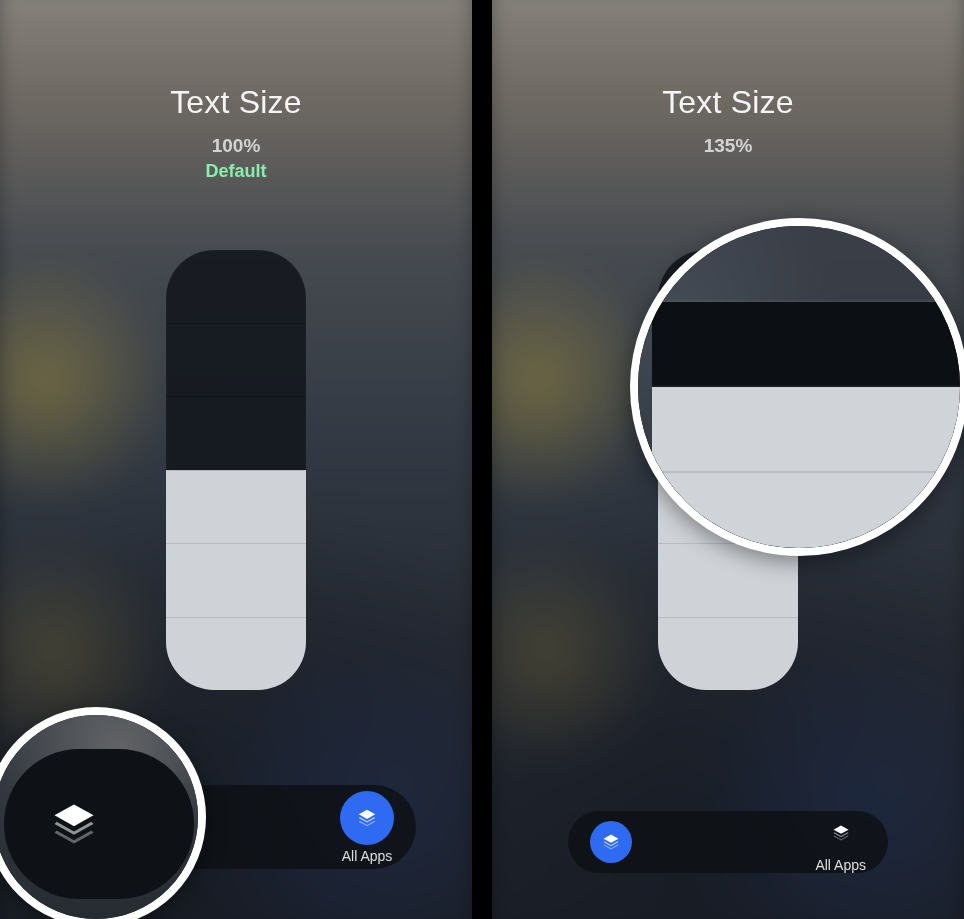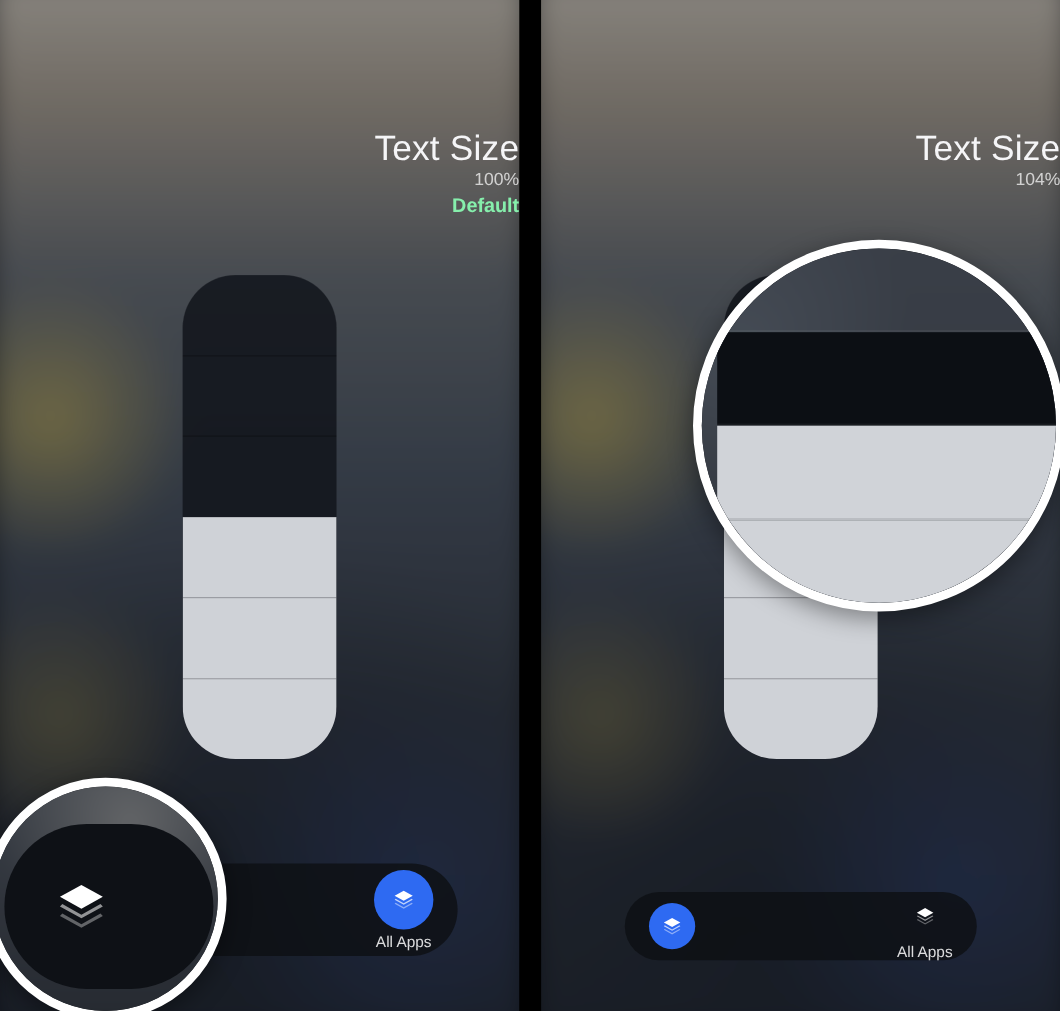--- a/index.html
+++ b/index.html
@@ -36,37 +36,37 @@
   }
   .dim {
     position: absolute;
     inset: 0;
     background: rgba(10,12,16,0.35);
   }
 
   
   .title-block {
     position: absolute;
-    top: 116px;
+    top: 84px;
     left: 0;
     right: 0;
-    text-align: right;
+    text-align: center;
     color: #fff;
   }
   .title {
     font-size: 32px;
     font-weight: 400;
     letter-spacing: 0.2px;
     color: #f5f5f7;
   }
   .percent {
-    font-size: 16px;
-    font-weight: 400;
+    font-size: 19px;
+    font-weight: 700;
     color: rgba(255,255,255,0.72);
-    margin-top: 2px;
+    margin-top: 14px;
   }
   .subtitle {
     font-size: 18px;
     font-weight: 600;
     color: #86efac;
     margin-top: 4px;
   }
 
   
   .slider {
@@ -288,21 +288,21 @@
     </div>
   </div>
 </div>
 
 <div class="panel">
   <div class="bg"></div>
   <div class="dim"></div>
 
   <div class="title-block">
     <div class="title">Text Size</div>
-    <div class="percent">104%</div>
+    <div class="percent">135%</div>
   </div>
 
   <div class="slider slider-right">
     <div class="seg empty"></div>
     <div class="seg empty"></div>
     <div class="seg fill"></div>
     <div class="seg fill"></div>
     <div class="seg fill"></div>
     <div class="seg fill"></div>
   </div>

